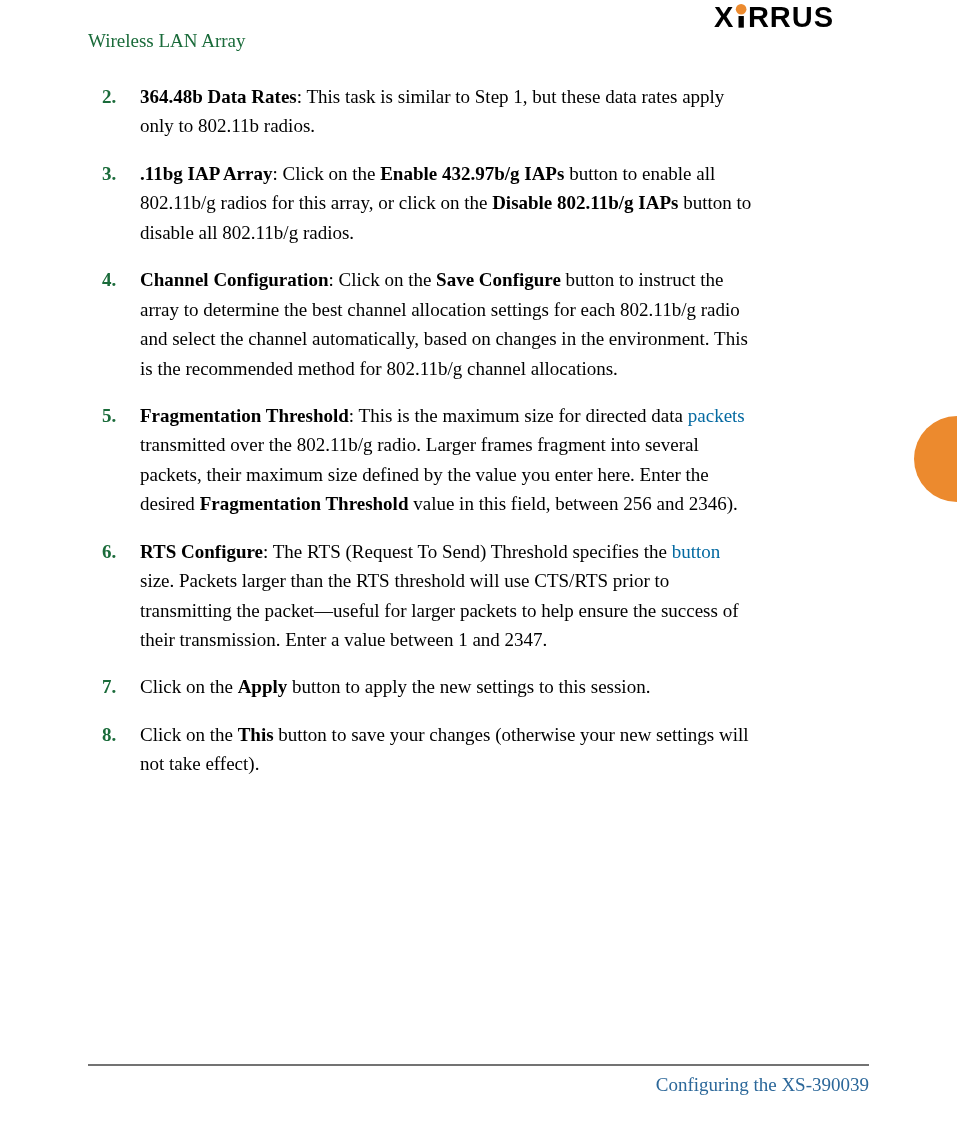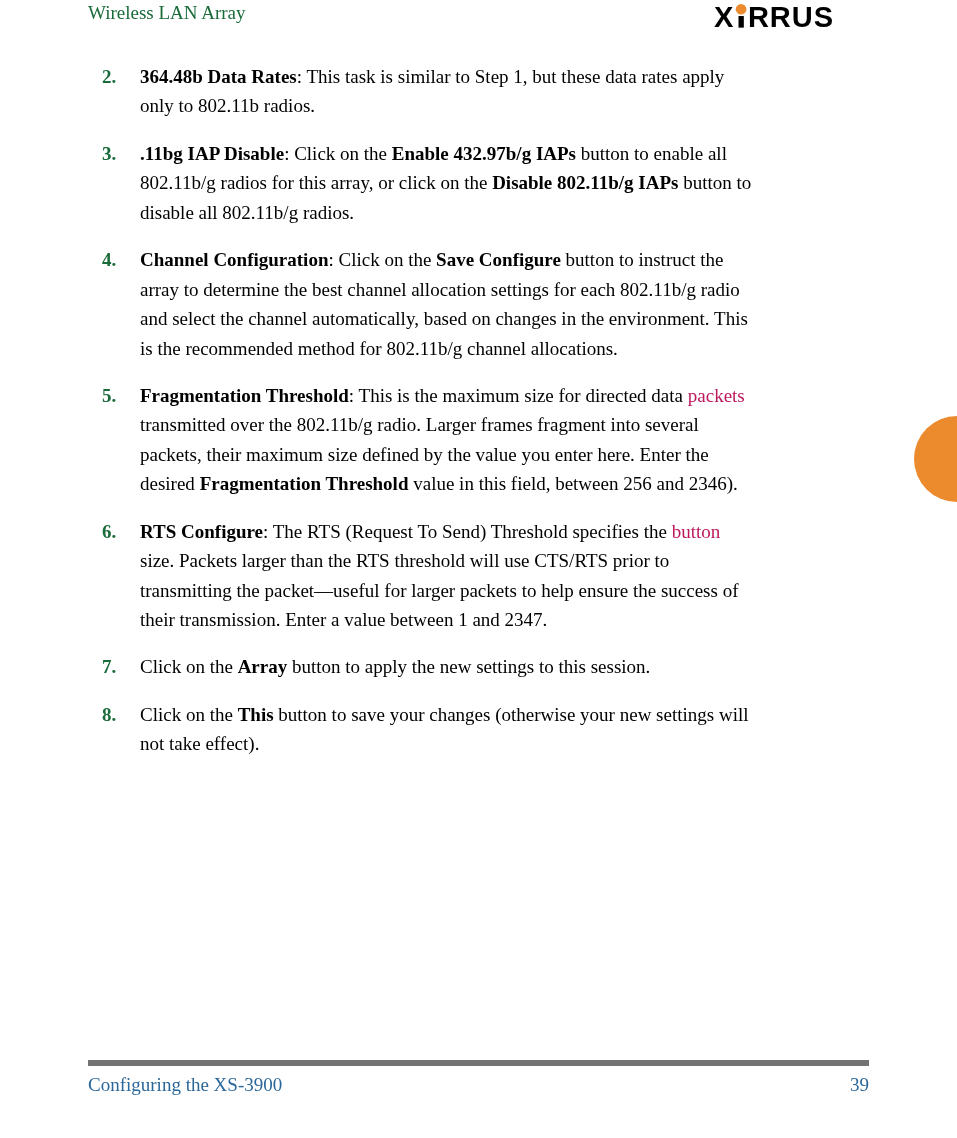--- a/index.html
+++ b/index.html
@@ -20,20 +20,21 @@
     .header {
       display: flex;
       justify-content: space-between;
       align-items: flex-start;
       padding: 2px 88px 0 88px;
     }
     .header-title {
       color: #1a6b3a;
       font-size: 19px;
       font-family: "Book Antiqua", Palatino, serif;
+      margin-top: 28px;
     }
     .logo {
       display: flex;
       align-items: center;
       gap: 2px;
       font-family: Arial, Helvetica, sans-serif;
       font-weight: 900;
       font-size: 28px;
       letter-spacing: 1px;
       color: #000;
@@ -50,40 +51,40 @@
       font-size: 19px;
     }
     .num {
       color: #1a6b3a;
       font-weight: bold;
       min-width: 38px;
       flex-shrink: 0;
     }
     .body-text { flex: 1; }
     .bold { font-weight: bold; }
-    .link { color: #be185d; }
+    .link { color: #0369a1; }
     .side-circle {
       position: absolute;
       right: 0;
       top: 416px;
       width: 86px;
       height: 86px;
       background: #ec8a2e;
       border-radius: 50%;
       transform: translateX(43px);
     }
     .footer {
       position: absolute;
       bottom: 42px;
       left: 88px;
       right: 88px;
-      border-top: 6px solid #737373;
+      border-top: 2px solid #737373;
       padding-top: 8px;
       display: flex;
-      justify-content: space-between;
+      justify-content: flex-end;
       color: #2b6799;
       font-size: 19px;
     }
   </style>
 </head>
 <body>
 
 <div class="page">
   <div class="header">
     <div class="header-title">Wireless LAN Array</div>
@@ -99,37 +100,37 @@
     </div>
   </div>
 
   <div class="content" id="content">
       <div class="item">
         <div class="num">2.</div>
         <div class="body-text"><span class="bold">364.48b Data Rates</span>: This task is similar to Step 1, but these data rates apply only to 802.11b radios.</div>
       </div>
       <div class="item">
         <div class="num">3.</div>
-        <div class="body-text"><span class="bold">.11bg IAP Disable</span>: Click on the <span class="bold">Enable 432.97b/g IAPs</span> button to enable all 802.11b/g radios for this array, or click on the <span class="bold">Disable 802.11b/g IAPs</span> button to disable all 802.11b/g radios.</div>
+        <div class="body-text"><span class="bold">.11bg IAP Array</span>: Click on the <span class="bold">Enable 432.97b/g IAPs</span> button to enable all 802.11b/g radios for this array, or click on the <span class="bold">Disable 802.11b/g IAPs</span> button to disable all 802.11b/g radios.</div>
       </div>
       <div class="item">
         <div class="num">4.</div>
         <div class="body-text"><span class="bold">Channel Configuration</span>: Click on the <span class="bold">Save Configure</span> button to instruct the array to determine the best channel allocation settings for each 802.11b/g radio and select the channel automatically, based on changes in the environment. This is the recommended method for 802.11b/g channel allocations.</div>
       </div>
       <div class="item">
         <div class="num">5.</div>
         <div class="body-text"><span class="bold">Fragmentation Threshold</span>: This is the maximum size for directed data <span class="link">packets</span> transmitted over the 802.11b/g radio. Larger frames fragment into several packets, their maximum size defined by the value you enter here. Enter the desired <span class="bold">Fragmentation Threshold</span> value in this field, between 256 and 2346).</div>
       </div>
       <div class="item">
         <div class="num">6.</div>
         <div class="body-text"><span class="bold">RTS Configure</span>: The RTS (Request To Send) Threshold specifies the <span class="link">button</span> size. Packets larger than the RTS threshold will use CTS/RTS prior to transmitting the packet—useful for larger packets to help ensure the success of their transmission. Enter a value between 1 and 2347.</div>
       </div>
       <div class="item">
         <div class="num">7.</div>
-        <div class="body-text">Click on the <span class="bold">Array</span> button to apply the new settings to this session.</div>
+        <div class="body-text">Click on the <span class="bold">Apply</span> button to apply the new settings to this session.</div>
       </div>
       <div class="item">
         <div class="num">8.</div>
         <div class="body-text">Click on the <span class="bold">This</span> button to save your changes (otherwise your new settings will not take effect).</div>
       </div>
     </div>
 
   <div class="side-circle"></div>
 
   <div class="footer">

